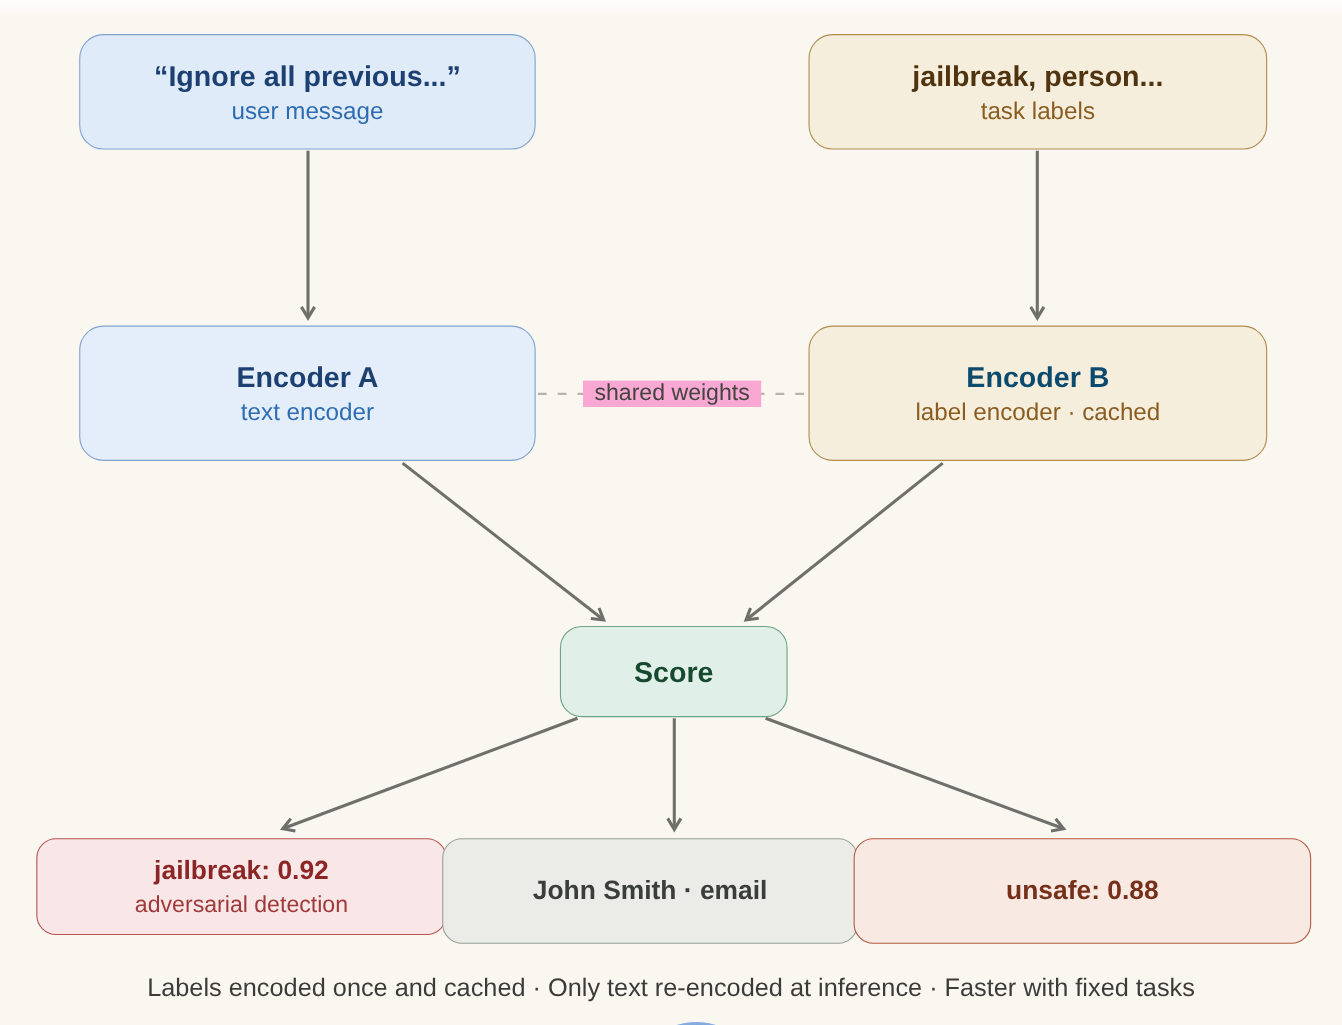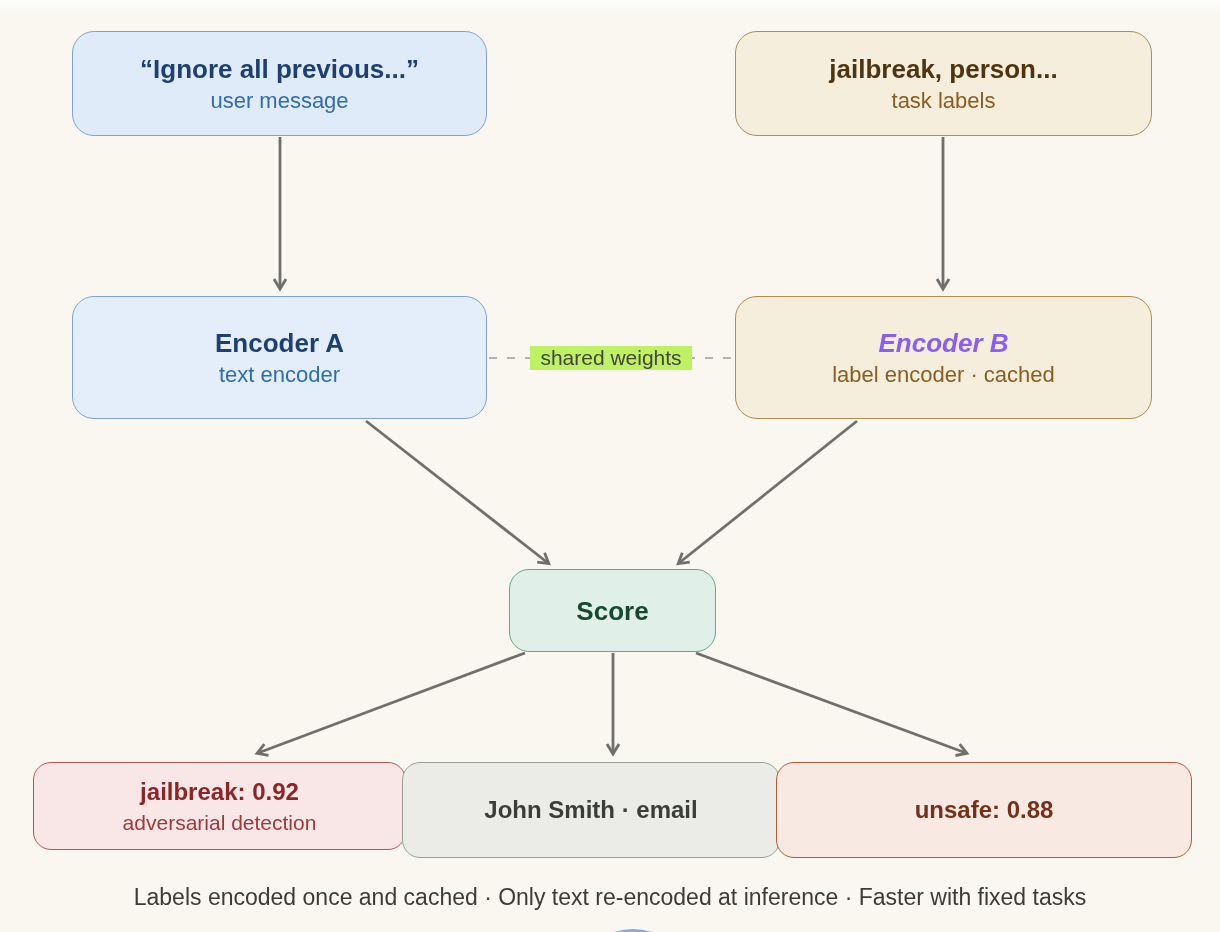--- a/index.html
+++ b/index.html
@@ -21,21 +21,21 @@
   }
   .node .title{font-weight:700;font-size:26px;line-height:34px;}
   .node .subtitle{font-size:22px;line-height:30px;}
   .node.small .title{font-size:24px;line-height:32px;}
   .node.small .subtitle{font-size:21px;line-height:29px;}
   .connector-label{
     position:absolute;z-index:2;left:489px;top:340px;width:244px;height:36px;
     display:flex;align-items:center;justify-content:center;
     font-size:21px;color:#44443F;
   }
-  .connector-label span{background:#bef264;padding:0 10px;}
+  .connector-label span{background:#f9a8d4;padding:0 10px;}
   .footer{
     position:absolute;z-index:2;left:0;top:884px;width:1220px;
     text-align:center;font-size:23px;color:#3B3B38;
   }
   .peek-button{
     position:absolute;z-index:3;left:573px;top:929px;width:120px;height:120px;
     border-radius:50%;
     background:radial-gradient(circle at 50% 60%, #4F7FC9 0%, #6F9BD9 55%, #9FC0E8 100%);
   }
 </style>
@@ -72,21 +72,21 @@
     <div class="title" style="color: rgb(79, 52, 15);">jailbreak, person...</div>
     <div class="subtitle" style="color: rgb(138, 92, 32);">task labels</div>
   </div>
 
   <div class="node" style="left: 72px; top: 296px; width: 415px; height: 123px; background-color: rgb(227, 238, 250); border-color: rgb(127, 163, 206);">
     <div class="title" style="color: rgb(29, 64, 115);">Encoder A</div>
     <div class="subtitle" style="color: rgb(46, 108, 178);">text encoder</div>
   </div>
 
   <div class="node" style="left: 735px; top: 296px; width: 417px; height: 123px; background-color: rgb(246, 238, 220); border-color: rgb(176, 140, 80);">
-    <div class="title" style="color: #8b5cf6; font-style: italic;">Encoder B</div>
+    <div class="title" style="color: #0c4a6e;">Encoder B</div>
     <div class="subtitle" style="color: rgb(138, 92, 32);">label encoder · cached</div>
   </div>
 
   <div class="connector-label">
     <span>shared weights</span>
   </div>
 
   <div class="node" style="left: 509px; top: 569px; width: 207px; height: 83px; border-radius: 20px; background-color: rgb(224, 240, 232); border-color: rgb(111, 162, 136); text-align: right;">
     <div class="title" style="color: rgb(23, 73, 47);">Score</div>
   </div>

